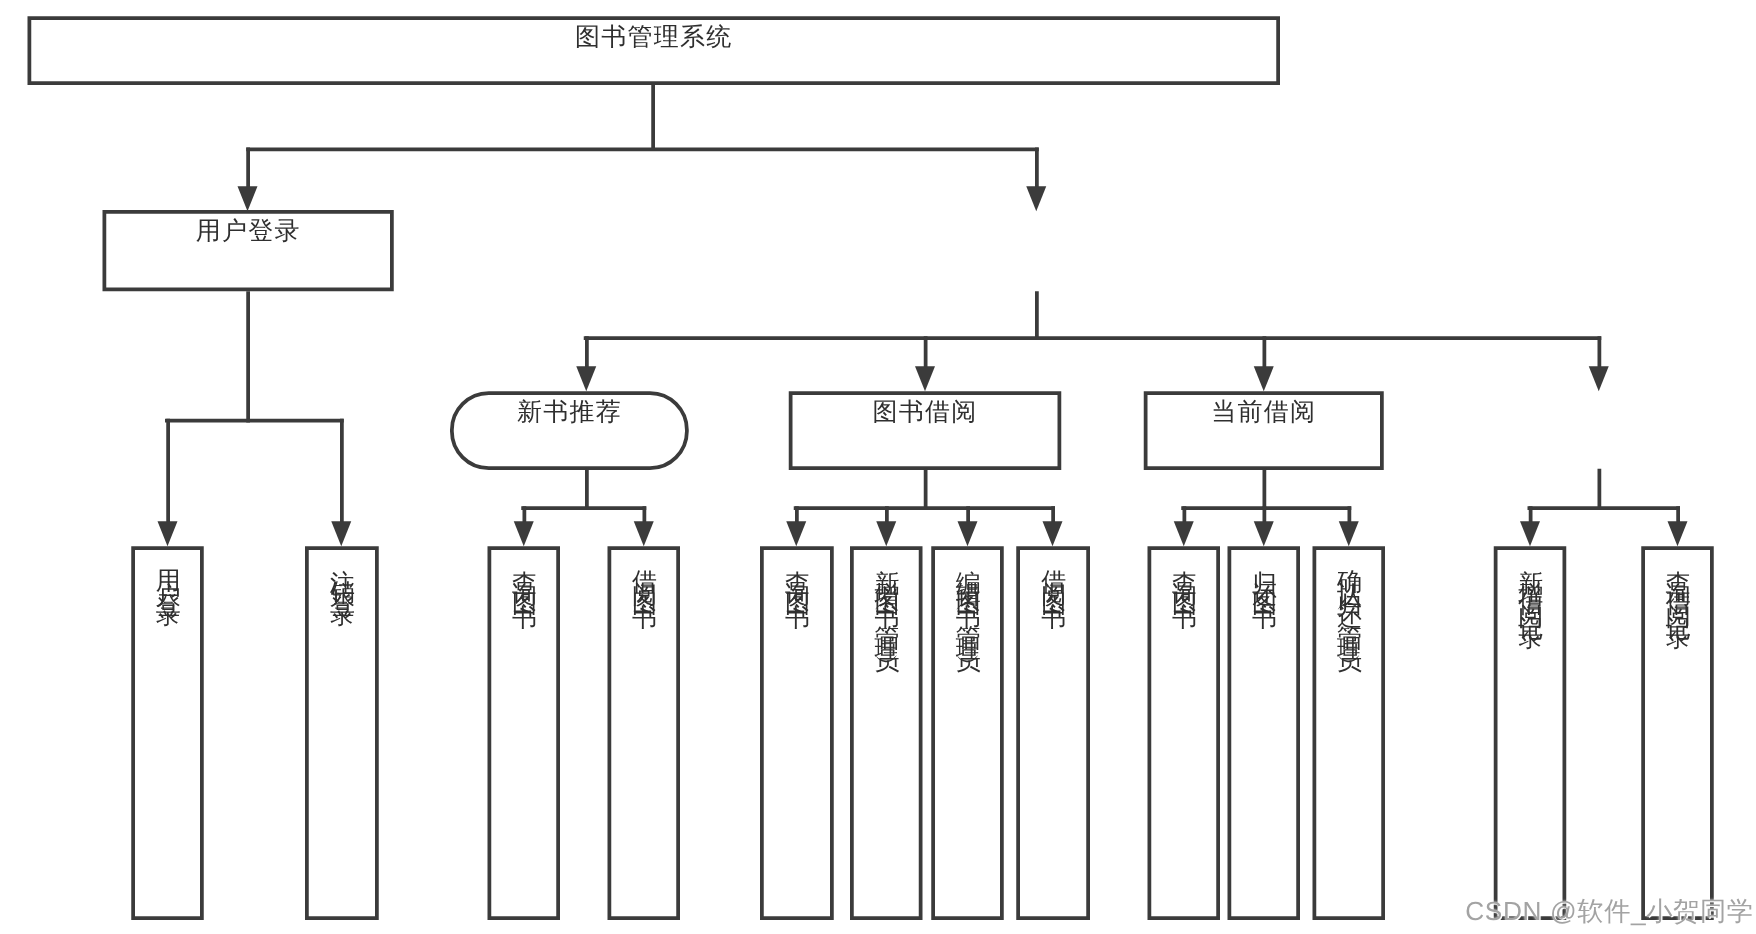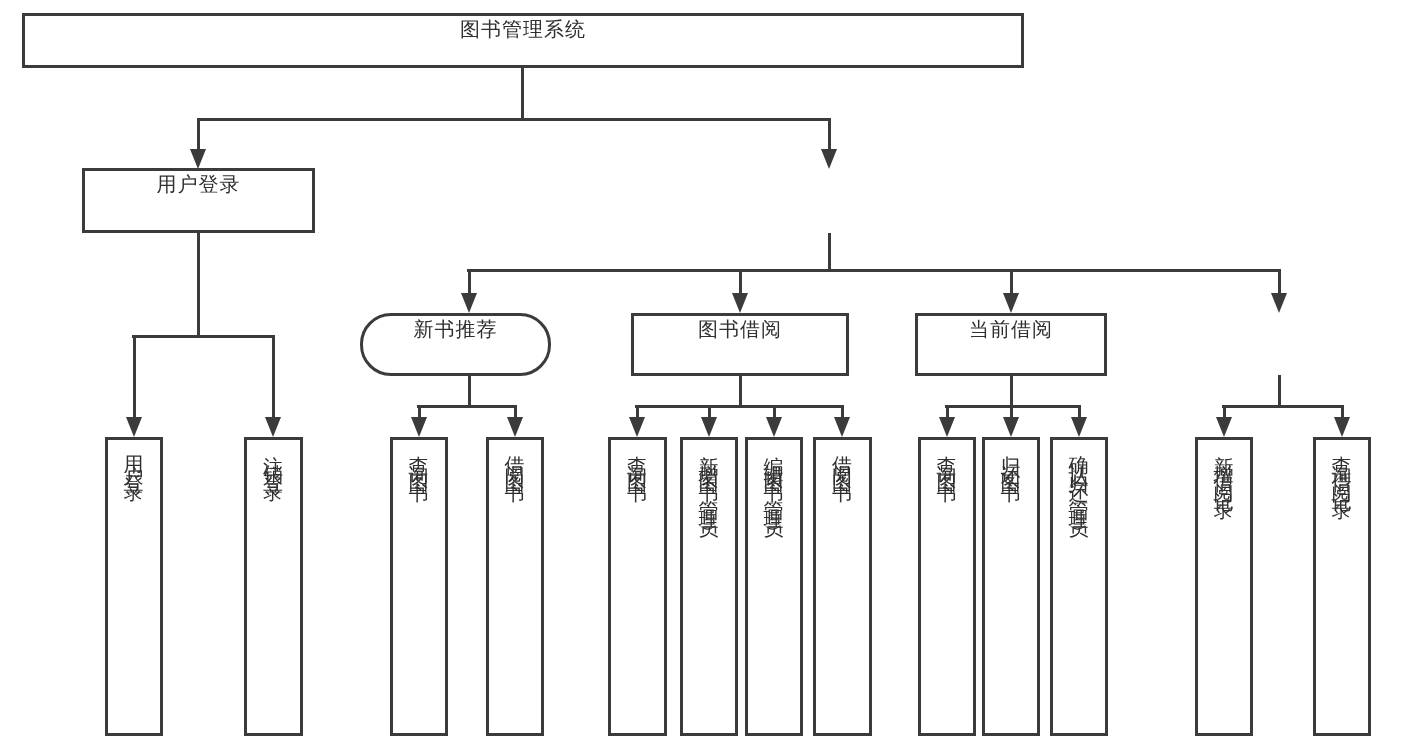--- a/index.html
+++ b/index.html
@@ -166,14 +166,15 @@
   <div class="vl" style="left:1010px;top:405px;height:14px;"></div>
   <div class="arr" style="left:1003px;top:417px;"></div>
   <div class="vl" style="left:1078px;top:405px;height:14px;"></div>
   <div class="arr" style="left:1071px;top:417px;"></div>
 
   <div class="vl" style="left:1223px;top:405px;height:14px;"></div>
   <div class="arr" style="left:1216px;top:417px;"></div>
   <div class="vl" style="left:1341px;top:405px;height:14px;"></div>
   <div class="arr" style="left:1334px;top:417px;"></div>
 
+  <div id="watermark">CSDN @软件_小贺同学</div>
 
 </div>
 
 </body></html>

